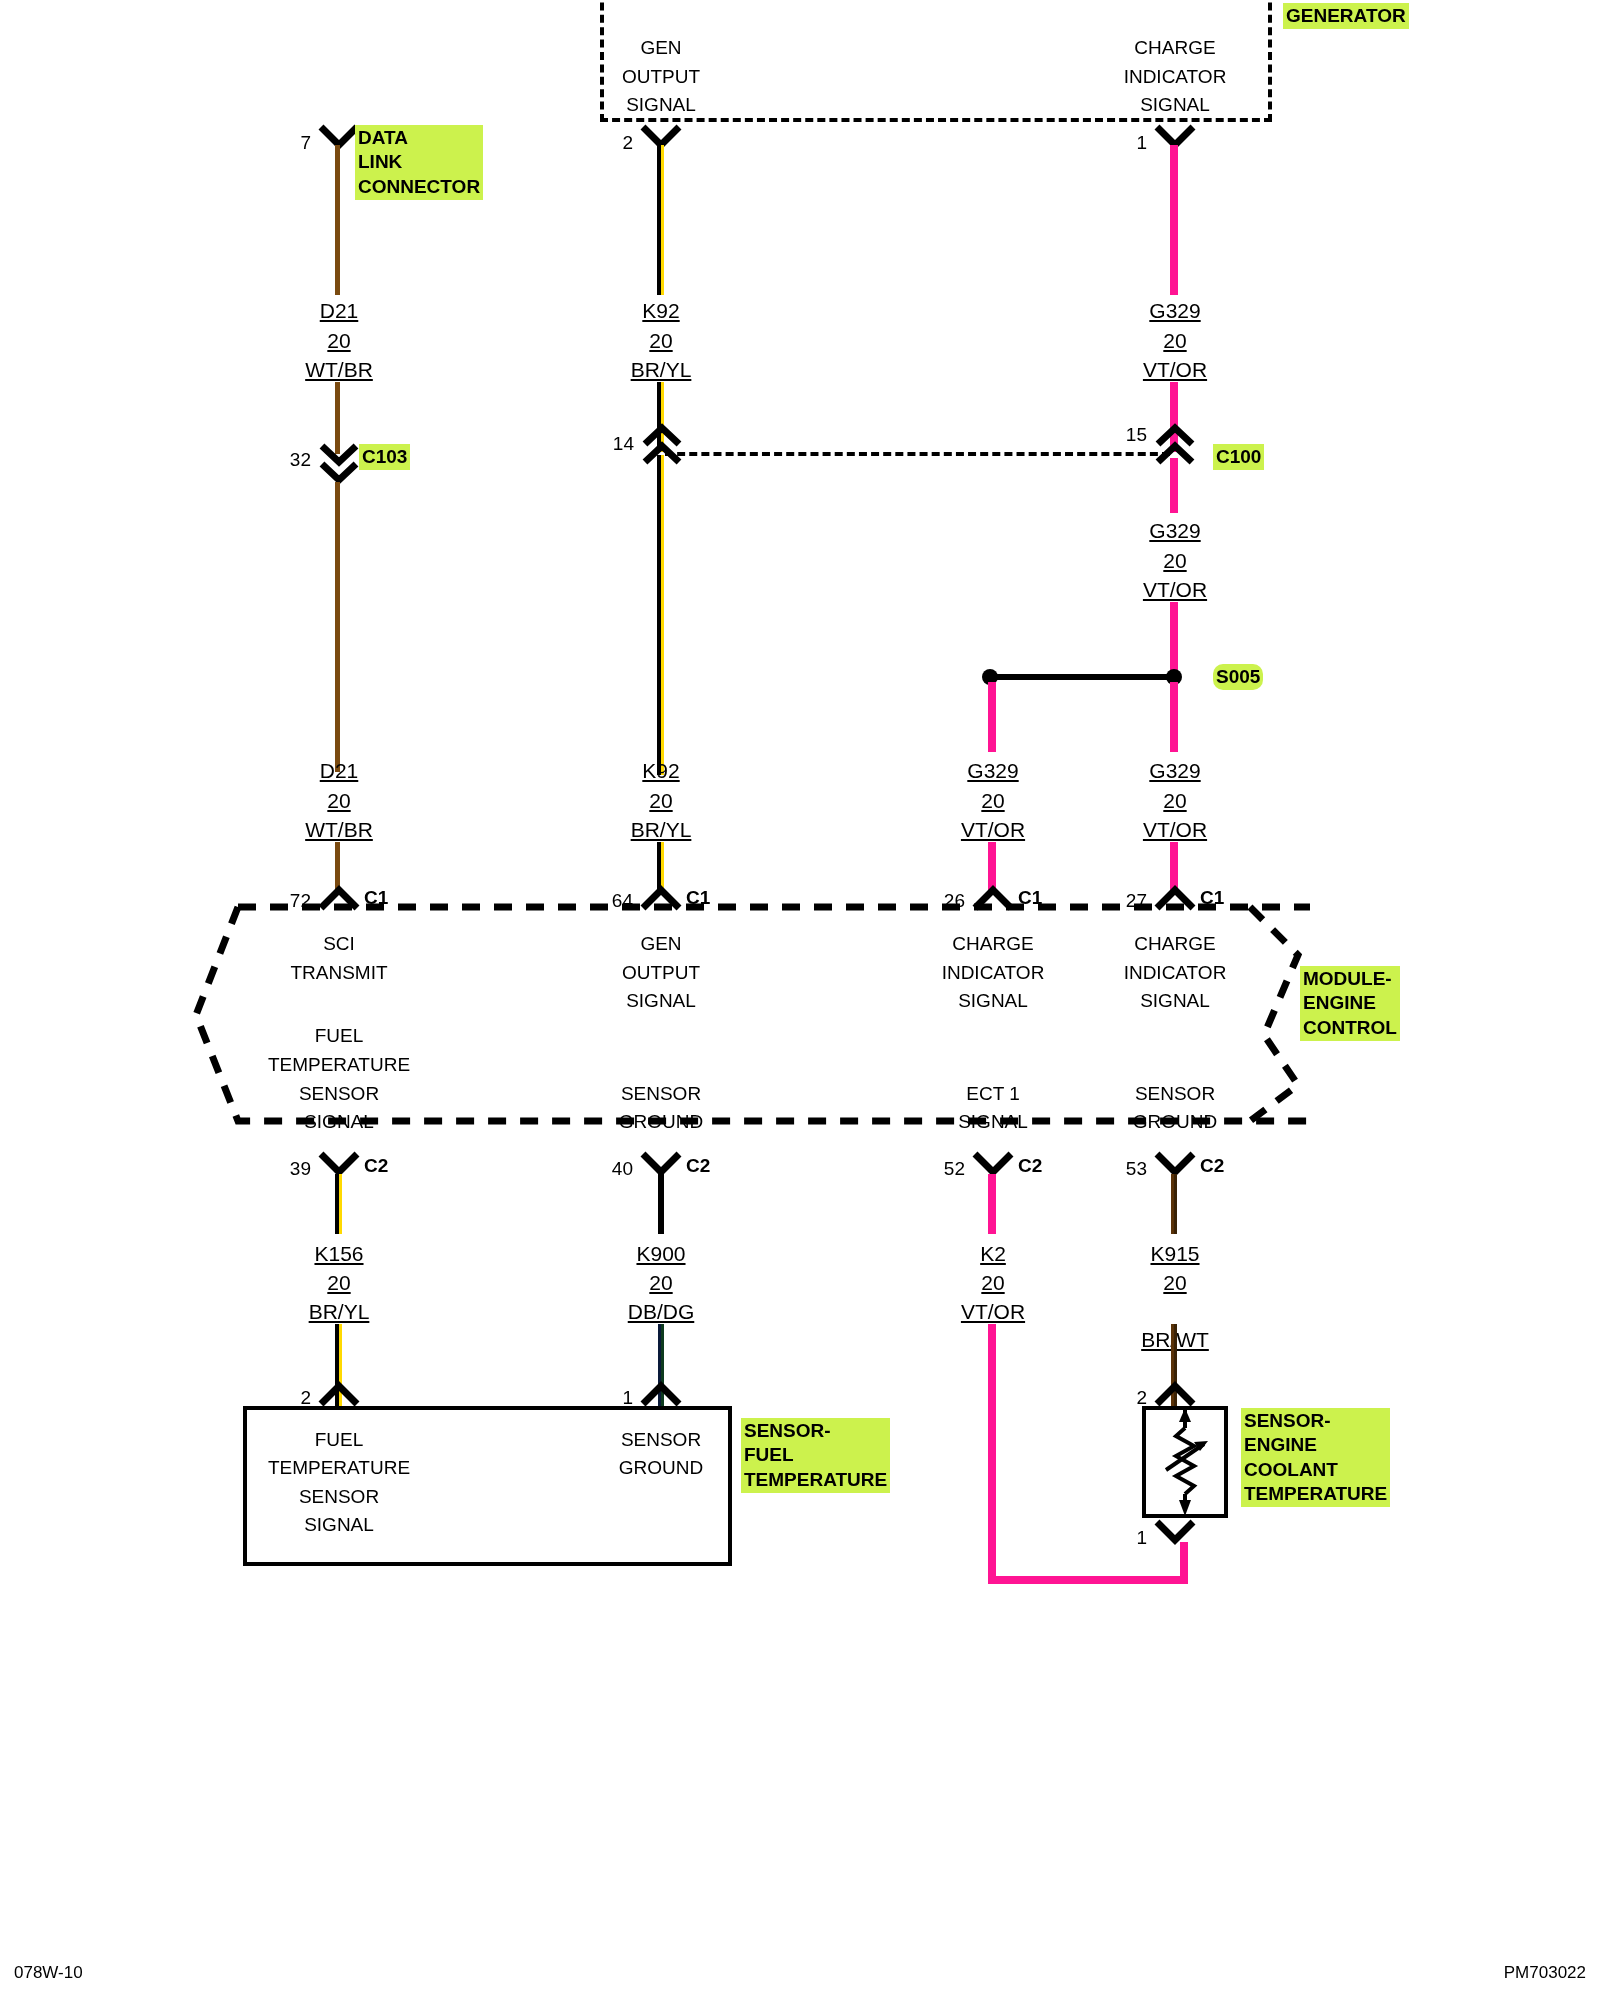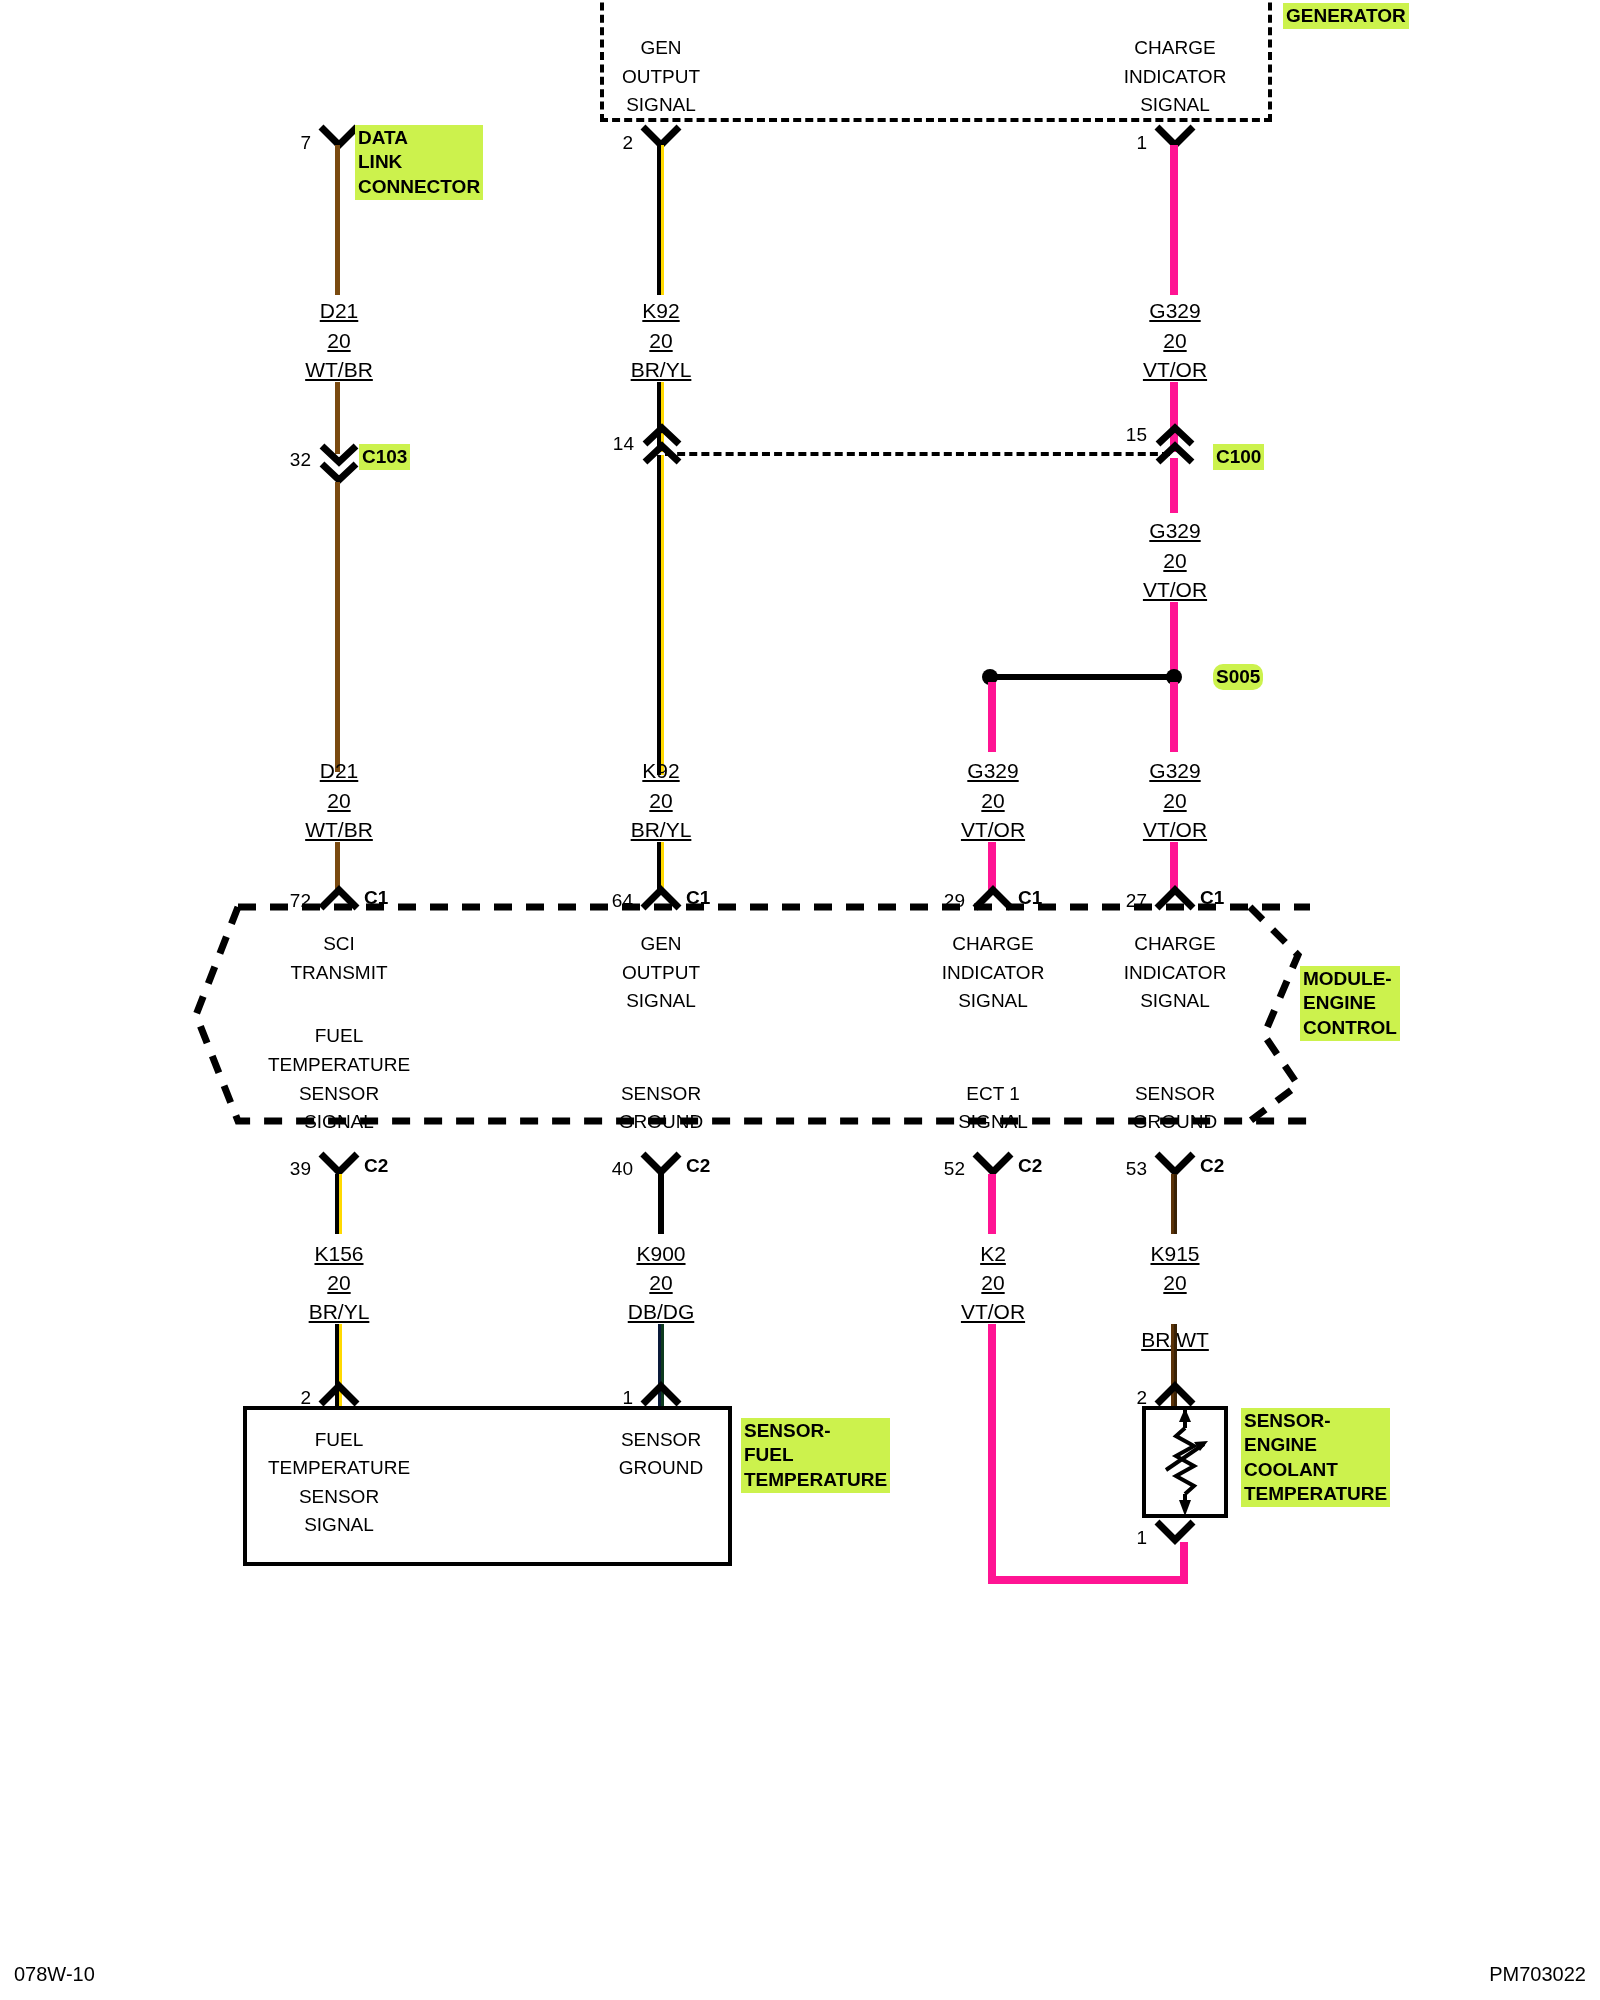--- a/index.html
+++ b/index.html
@@ -66,21 +66,21 @@
   }
   .splice-dot {
     position: absolute;
     width: 16px; height: 16px;
     border-radius: 50%;
     background: #000;
     transform: translate(-50%,-50%);
   }
   .footer-l, .footer-r {
     position: absolute;
-    font-size: 20px;
+    font-size: 17px;
     color: #000;
   }
   svg.icon { position: absolute; overflow: visible; }
   .ecm-shape { position: absolute; }
 </style>
 </head>
 <body>
 
 <div id="page">
 
@@ -198,21 +198,21 @@
 
   <svg class="icon" style="left:639px; top:884px;" width="44" height="26" viewBox="0 0 44 26">
     <path d="M4 24 L22 6 L40 24" stroke="#000" stroke-width="7" fill="none"></path>
   </svg>
   <div class="lbl r pin" style="left:633px; top:891px;">64</div>
   <div class="conn" style="position:absolute; left:686px; top:887px;">C1</div>
 
   <svg class="icon" style="left:971px; top:884px;" width="44" height="26" viewBox="0 0 44 26">
     <path d="M4 24 L22 6 L40 24" stroke="#000" stroke-width="7" fill="none"></path>
   </svg>
-  <div class="lbl r pin" style="left:965px; top:891px;">29</div>
+  <div class="lbl r pin" style="left:965px; top:891px;">26</div>
   <div class="conn" style="position:absolute; left:1018px; top:887px;">C1</div>
 
   <svg class="icon" style="left:1153px; top:884px;" width="44" height="26" viewBox="0 0 44 26">
     <path d="M4 24 L22 6 L40 24" stroke="#000" stroke-width="7" fill="none"></path>
   </svg>
   <div class="lbl r pin" style="left:1147px; top:891px;">27</div>
   <div class="conn" style="position:absolute; left:1200px; top:887px;">C1</div>
 
   <svg class="ecm-shape" style="left:190px; top:895px;" width="1120" height="250" viewBox="0 0 1120 250">
     <path d="M48 12 L1240 12" stroke="#000" stroke-width="7" fill="none" stroke-dasharray="18,14"></path>

